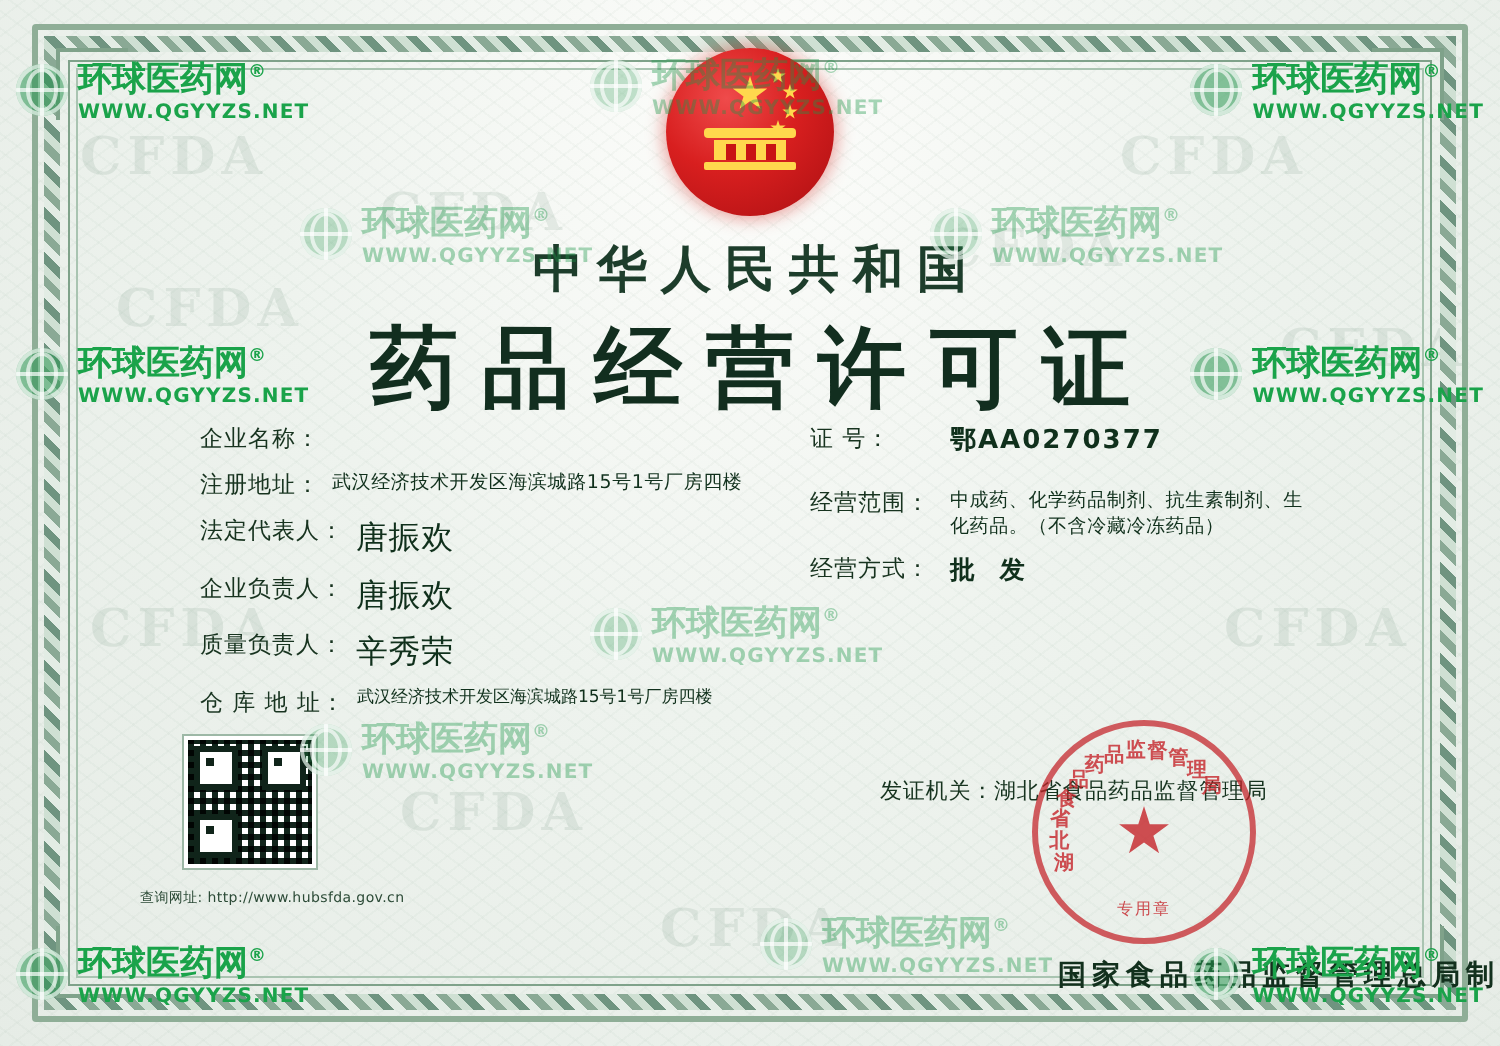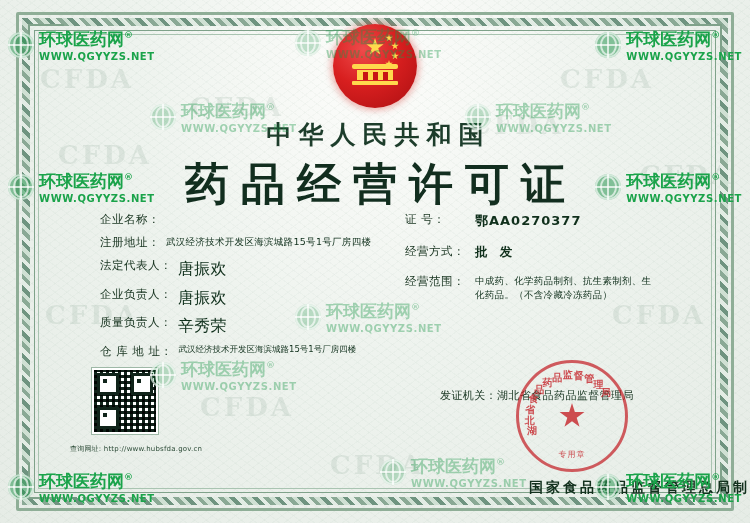--- a/index.html
+++ b/index.html
@@ -477,27 +477,27 @@
         <span class="lbl">仓 库 地 址：</span>
         <span class="val tiny">武汉经济技术开发区海滨城路15号1号厂房四楼</span>
       </div>
     </div>
 
     <div class="col-right">
       <div class="row" style="margin-bottom:14px;">
         <span class="lbl w-right">证 号：</span>
         <span class="val num">鄂AA0270377</span>
       </div>
+      <div class="row">
+        <span class="lbl w-right">经营范围：</span>
+        <span class="val small" style="width:185px;">中成药、化学药品制剂、抗生素制剂、生化药品。（不含冷藏冷冻药品）</span>
+      </div>
       <div class="row" style="margin-bottom:14px;">
         <span class="lbl w-right">经营方式：</span>
         <span class="val mid">批 发</span>
-      </div>
-      <div class="row">
-        <span class="lbl w-right">经营范围：</span>
-        <span class="val small" style="width:185px;">中成药、化学药品制剂、抗生素制剂、生化药品。（不含冷藏冷冻药品）</span>
       </div>
     </div>
 
   </div>
 
   <div id="qr">
     <div class="qr-eye a">
         <i></i>
       </div>
     <div class="qr-eye b">

